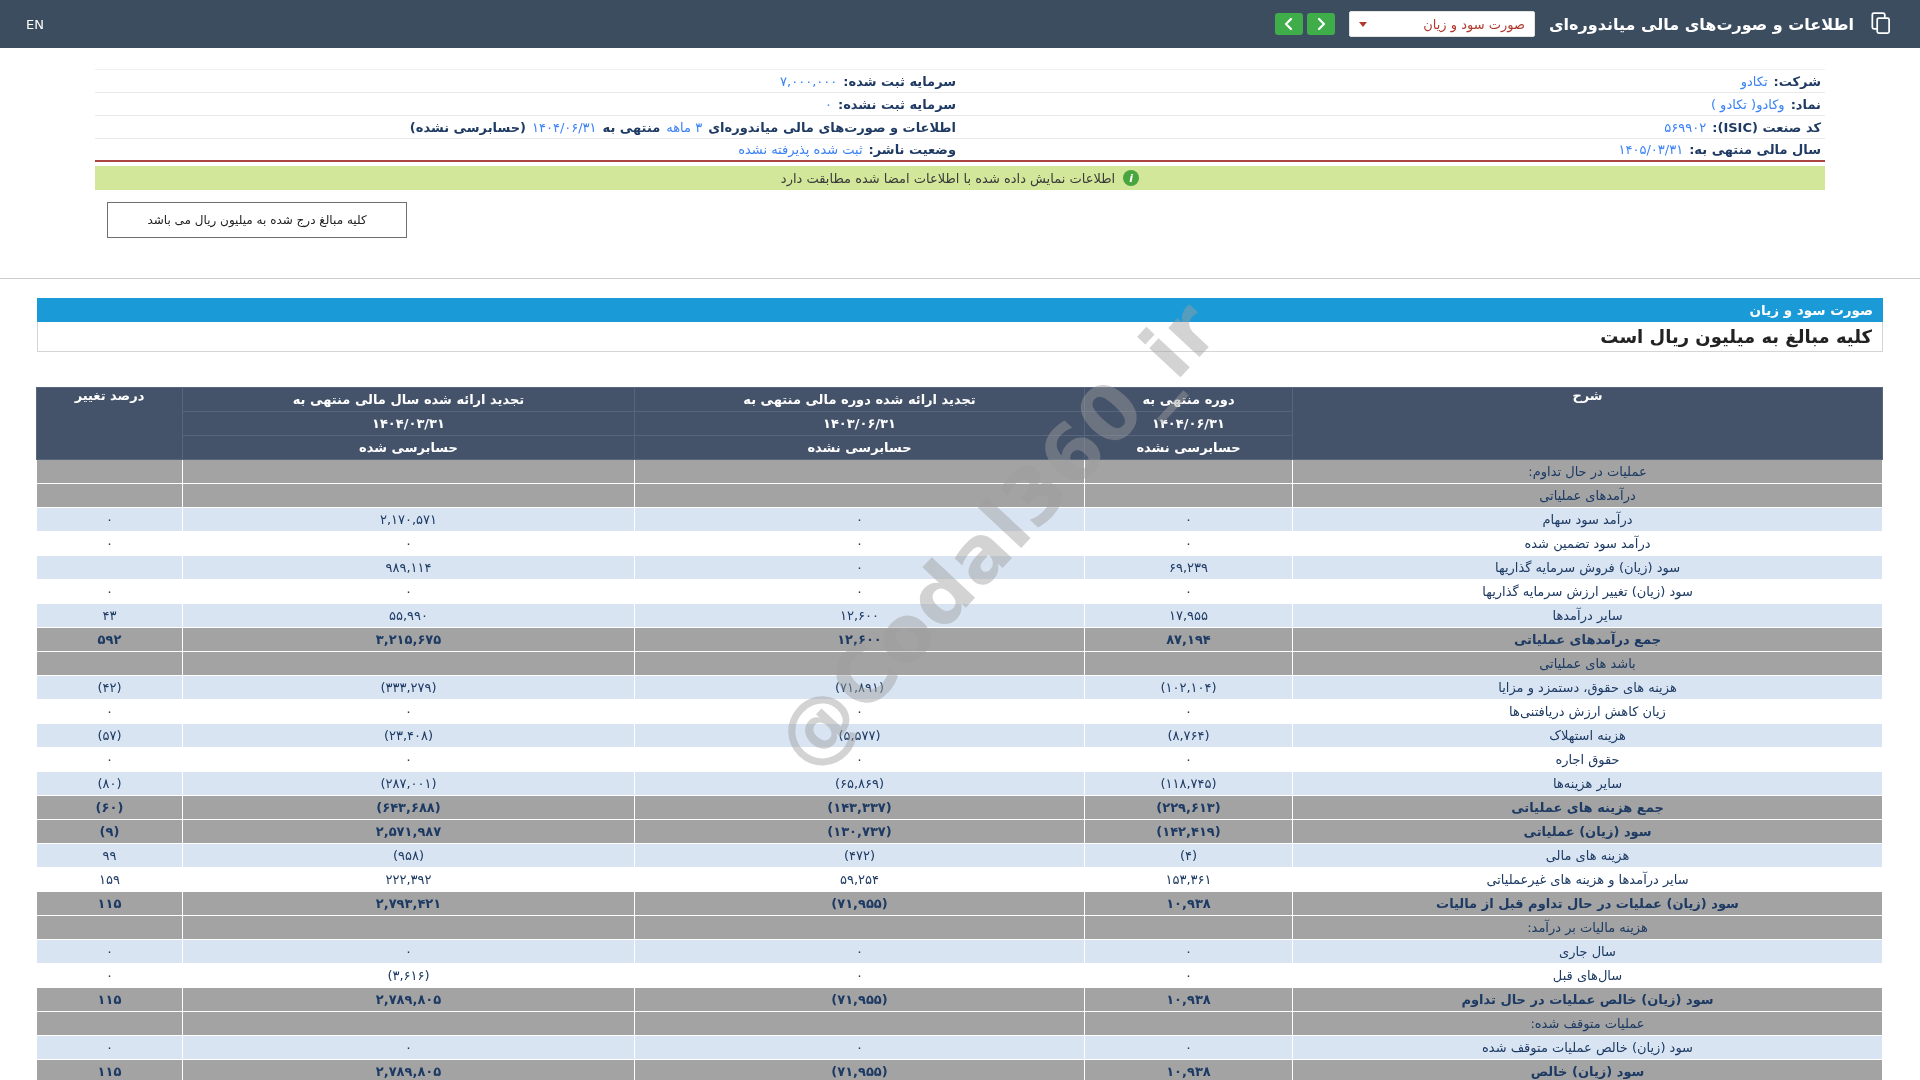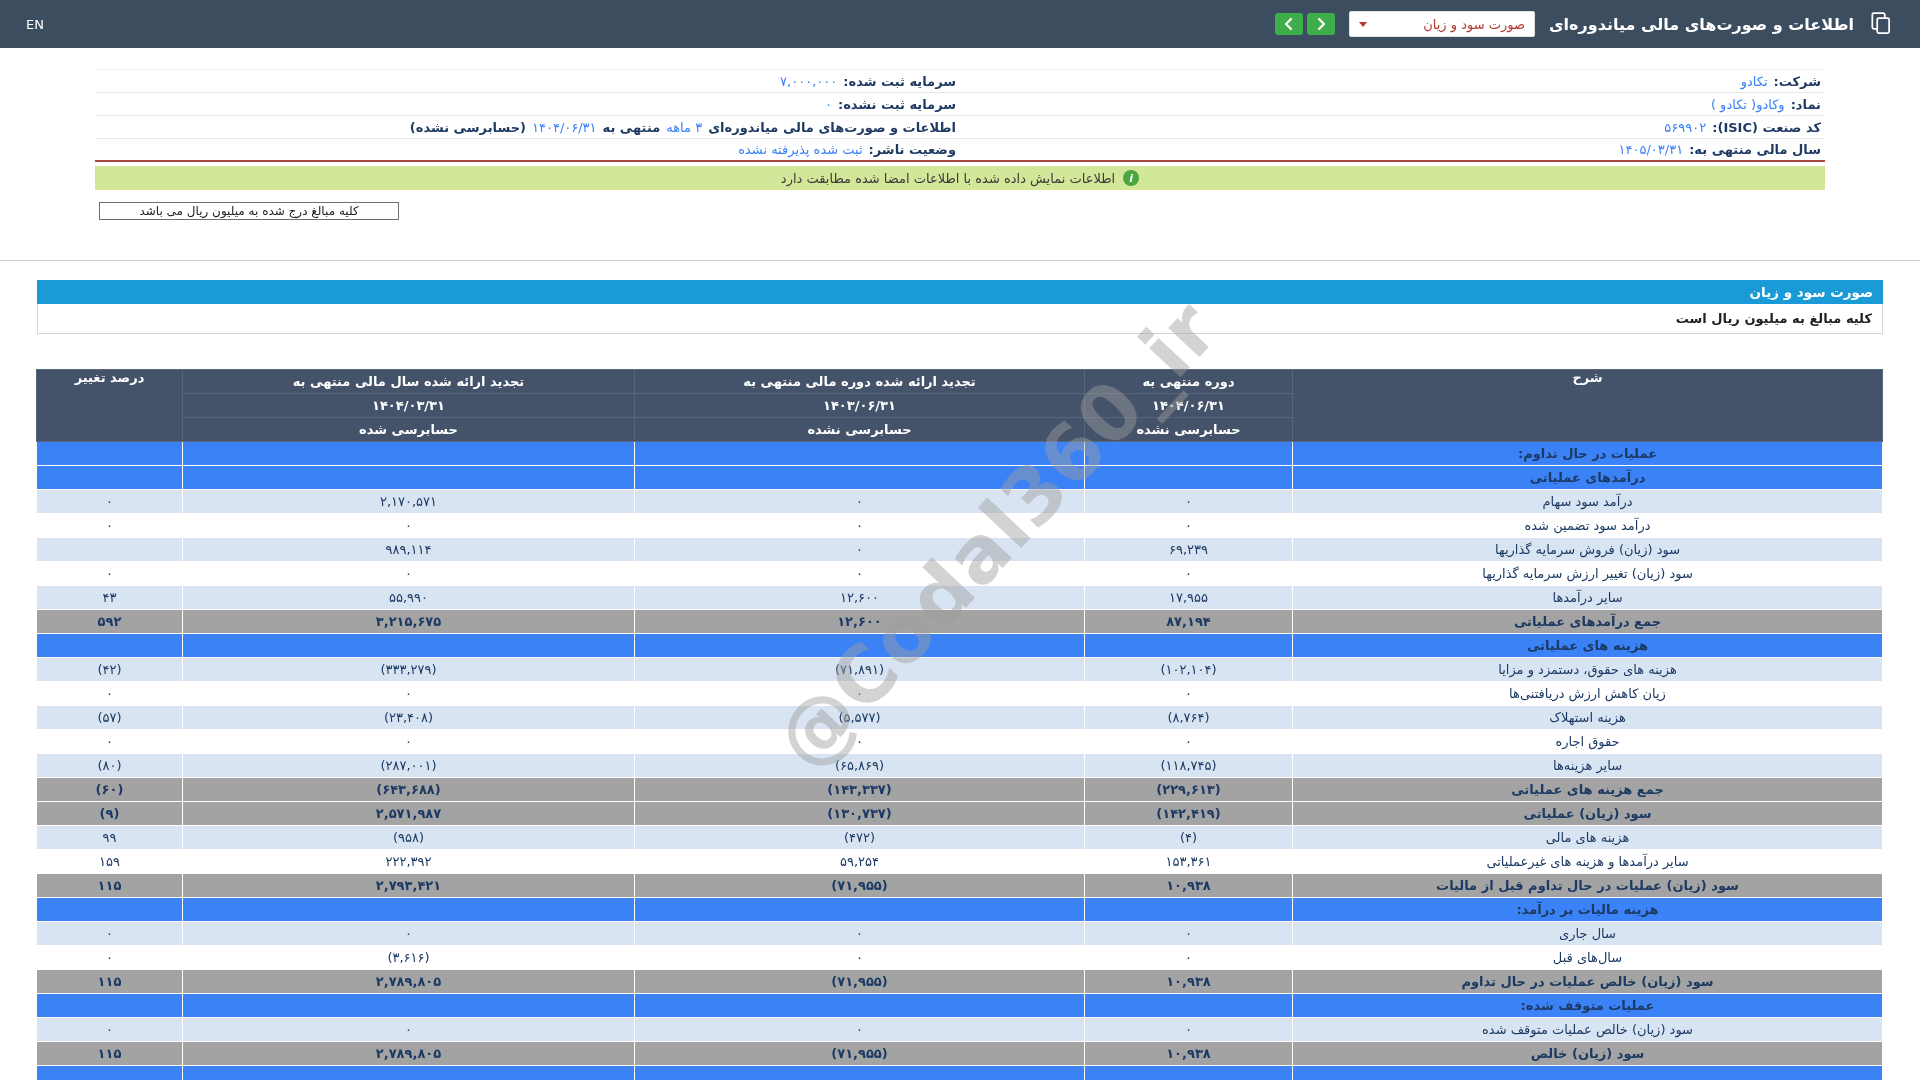--- a/index.html
+++ b/index.html
@@ -70,58 +70,58 @@
     display: flex; align-items: center; justify-content: center; gap: 8px;
     font-size: 13px; color: #3a3a3a;
   }
   .info-icon {
     width: 16px; height: 16px; border-radius: 50%;
     background: #49a53d; color: #ffffff;
     font-size: 11px; font-weight: 700; font-style: italic;
     display: flex; align-items: center; justify-content: center;
   }
   .unit-box {
-    margin-top: 12px; margin-right: auto; margin-left: 4px;
-    width: 300px; height: 18px;
+    margin-top: 12px; margin-right: auto; margin-left: 12px;
+    width: 300px; height: 36px;
     border: 1px solid #6f6f6f;
     display: flex; align-items: center; justify-content: center;
     font-size: 12px; color: #222222;
   }
 
   .page-divider { margin-top: 40px; border-top: 1px solid #cccccc; width: 1920px; }
 
   
   .main-wrap { margin: 19px 37px 0 37px; }
   .stmt-title {
     height: 24px; background: #1a9bd7;
     color: #ffffff; font-weight: 700; font-size: 13.5px;
     display: flex; align-items: center; padding: 0 10px;
   }
   .stmt-sub {
     height: 30px; background: #ffffff;
     border: 1px solid #d5d5d5; border-top: none;
     display: flex; align-items: center; padding: 6px 10px;
-    font-weight: 700; font-size: 13px; color: #222222;
+    font-weight: 700; font-size: 18px; color: #222222;
   }
 
   table.stmt { width: 100%; border-collapse: collapse; table-layout: fixed; margin-top: 35px; font-size: 13px; }
   table.stmt thead th {
     background: #45536a; color: #ffffff; font-weight: 700;
     height: 24px; border: 1px solid #57667d; padding: 0 20px;
     font-size: 13px; text-align: center;
   }
   th.h-span { vertical-align: top; padding-top: 5px; }
   table.stmt tbody td {
     height: 24px; border: 1px solid #ffffff;
     text-align: center; padding: 0 6px;
     color: #1c3a63; overflow: hidden; white-space: nowrap;
   }
   td.c-desc { text-align: right; padding-right: 9px; }
   td.c-num { direction: ltr; }
-  tr.r-section td { background: #3b82f6; color: #2a2a2a; font-weight: 700; }
+  tr.r-section td { background: #a3a3a3; color: #2a2a2a; font-weight: 400; }
   tr.shade-a td { background: #d9e4f3; }
   tr.shade-b td { background: #ffffff; }
   tr.r-total td { background: #a3a3a3; font-weight: 700; }
   td.neg { color: #cc0000; }
 
   .watermark {
     position: absolute; left: 695px; top: 490px;
     transform: rotate(-47deg);
     font-size: 78px; font-weight: 600; letter-spacing: 1px;
     color: rgba(158, 158, 158, 0.45);
@@ -304,21 +304,21 @@
           <td class="c-num">۴۳</td>
         </tr>
         <tr class="r-total">
           <td class="c-desc">جمع درآمدهای عملیاتی</td>
           <td class="c-num">۸۷,۱۹۴</td>
           <td class="c-num">۱۲,۶۰۰</td>
           <td class="c-num">۳,۲۱۵,۶۷۵</td>
           <td class="c-num">۵۹۲</td>
         </tr>
         <tr class="r-section">
-          <td class="c-desc">هزینه های عملیاتی</td>
+          <td class="c-desc">باشد های عملیاتی</td>
           <td class="c-num"></td>
           <td class="c-num"></td>
           <td class="c-num"></td>
           <td class="c-num"></td>
         </tr>
         <tr class="r-data shade-a">
           <td class="c-desc">هزینه های حقوق، دستمزد و مزایا</td>
           <td class="c-num neg">(۱۰۲,۱۰۴)</td>
           <td class="c-num neg">(۷۱,۸۹۱)</td>
           <td class="c-num neg">(۳۳۳,۲۷۹)</td>

